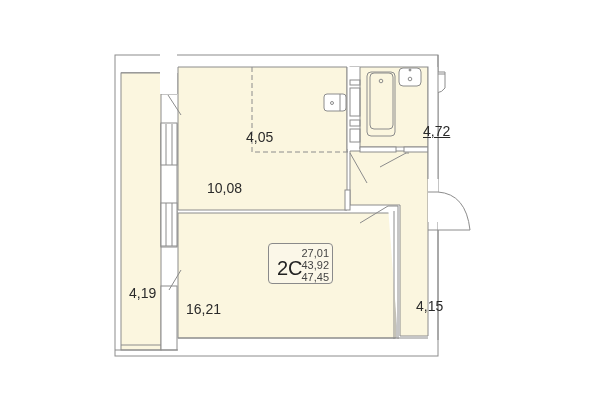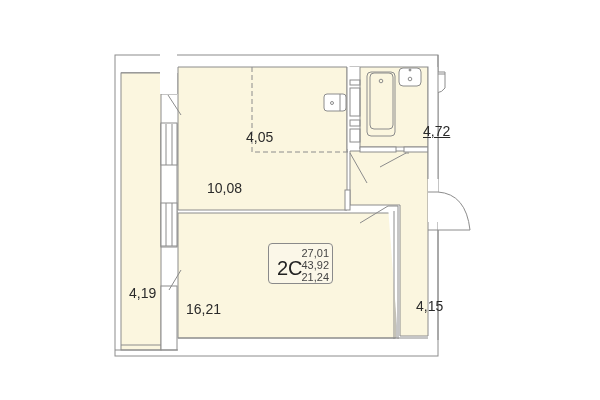--- a/index.html
+++ b/index.html
@@ -127,15 +127,15 @@
 <div class="lbl" style="left:207px;top:181px;">10,08</div>
 <div class="lbl" style="left:129px;top:286px;">4,19</div>
 <div class="lbl" style="left:186px;top:302px;">16,21</div>
 <div class="lbl" style="left:416px;top:299px;">4,15</div>
 
 <div class="badge">
   <span class="code">2C</span>
   <div class="vals">
     <div>27,01</div>
     <div>43,92</div>
-    <div>21,24</div>
+    <div>47,45</div>
   </div>
 </div>
 
 </body></html>

